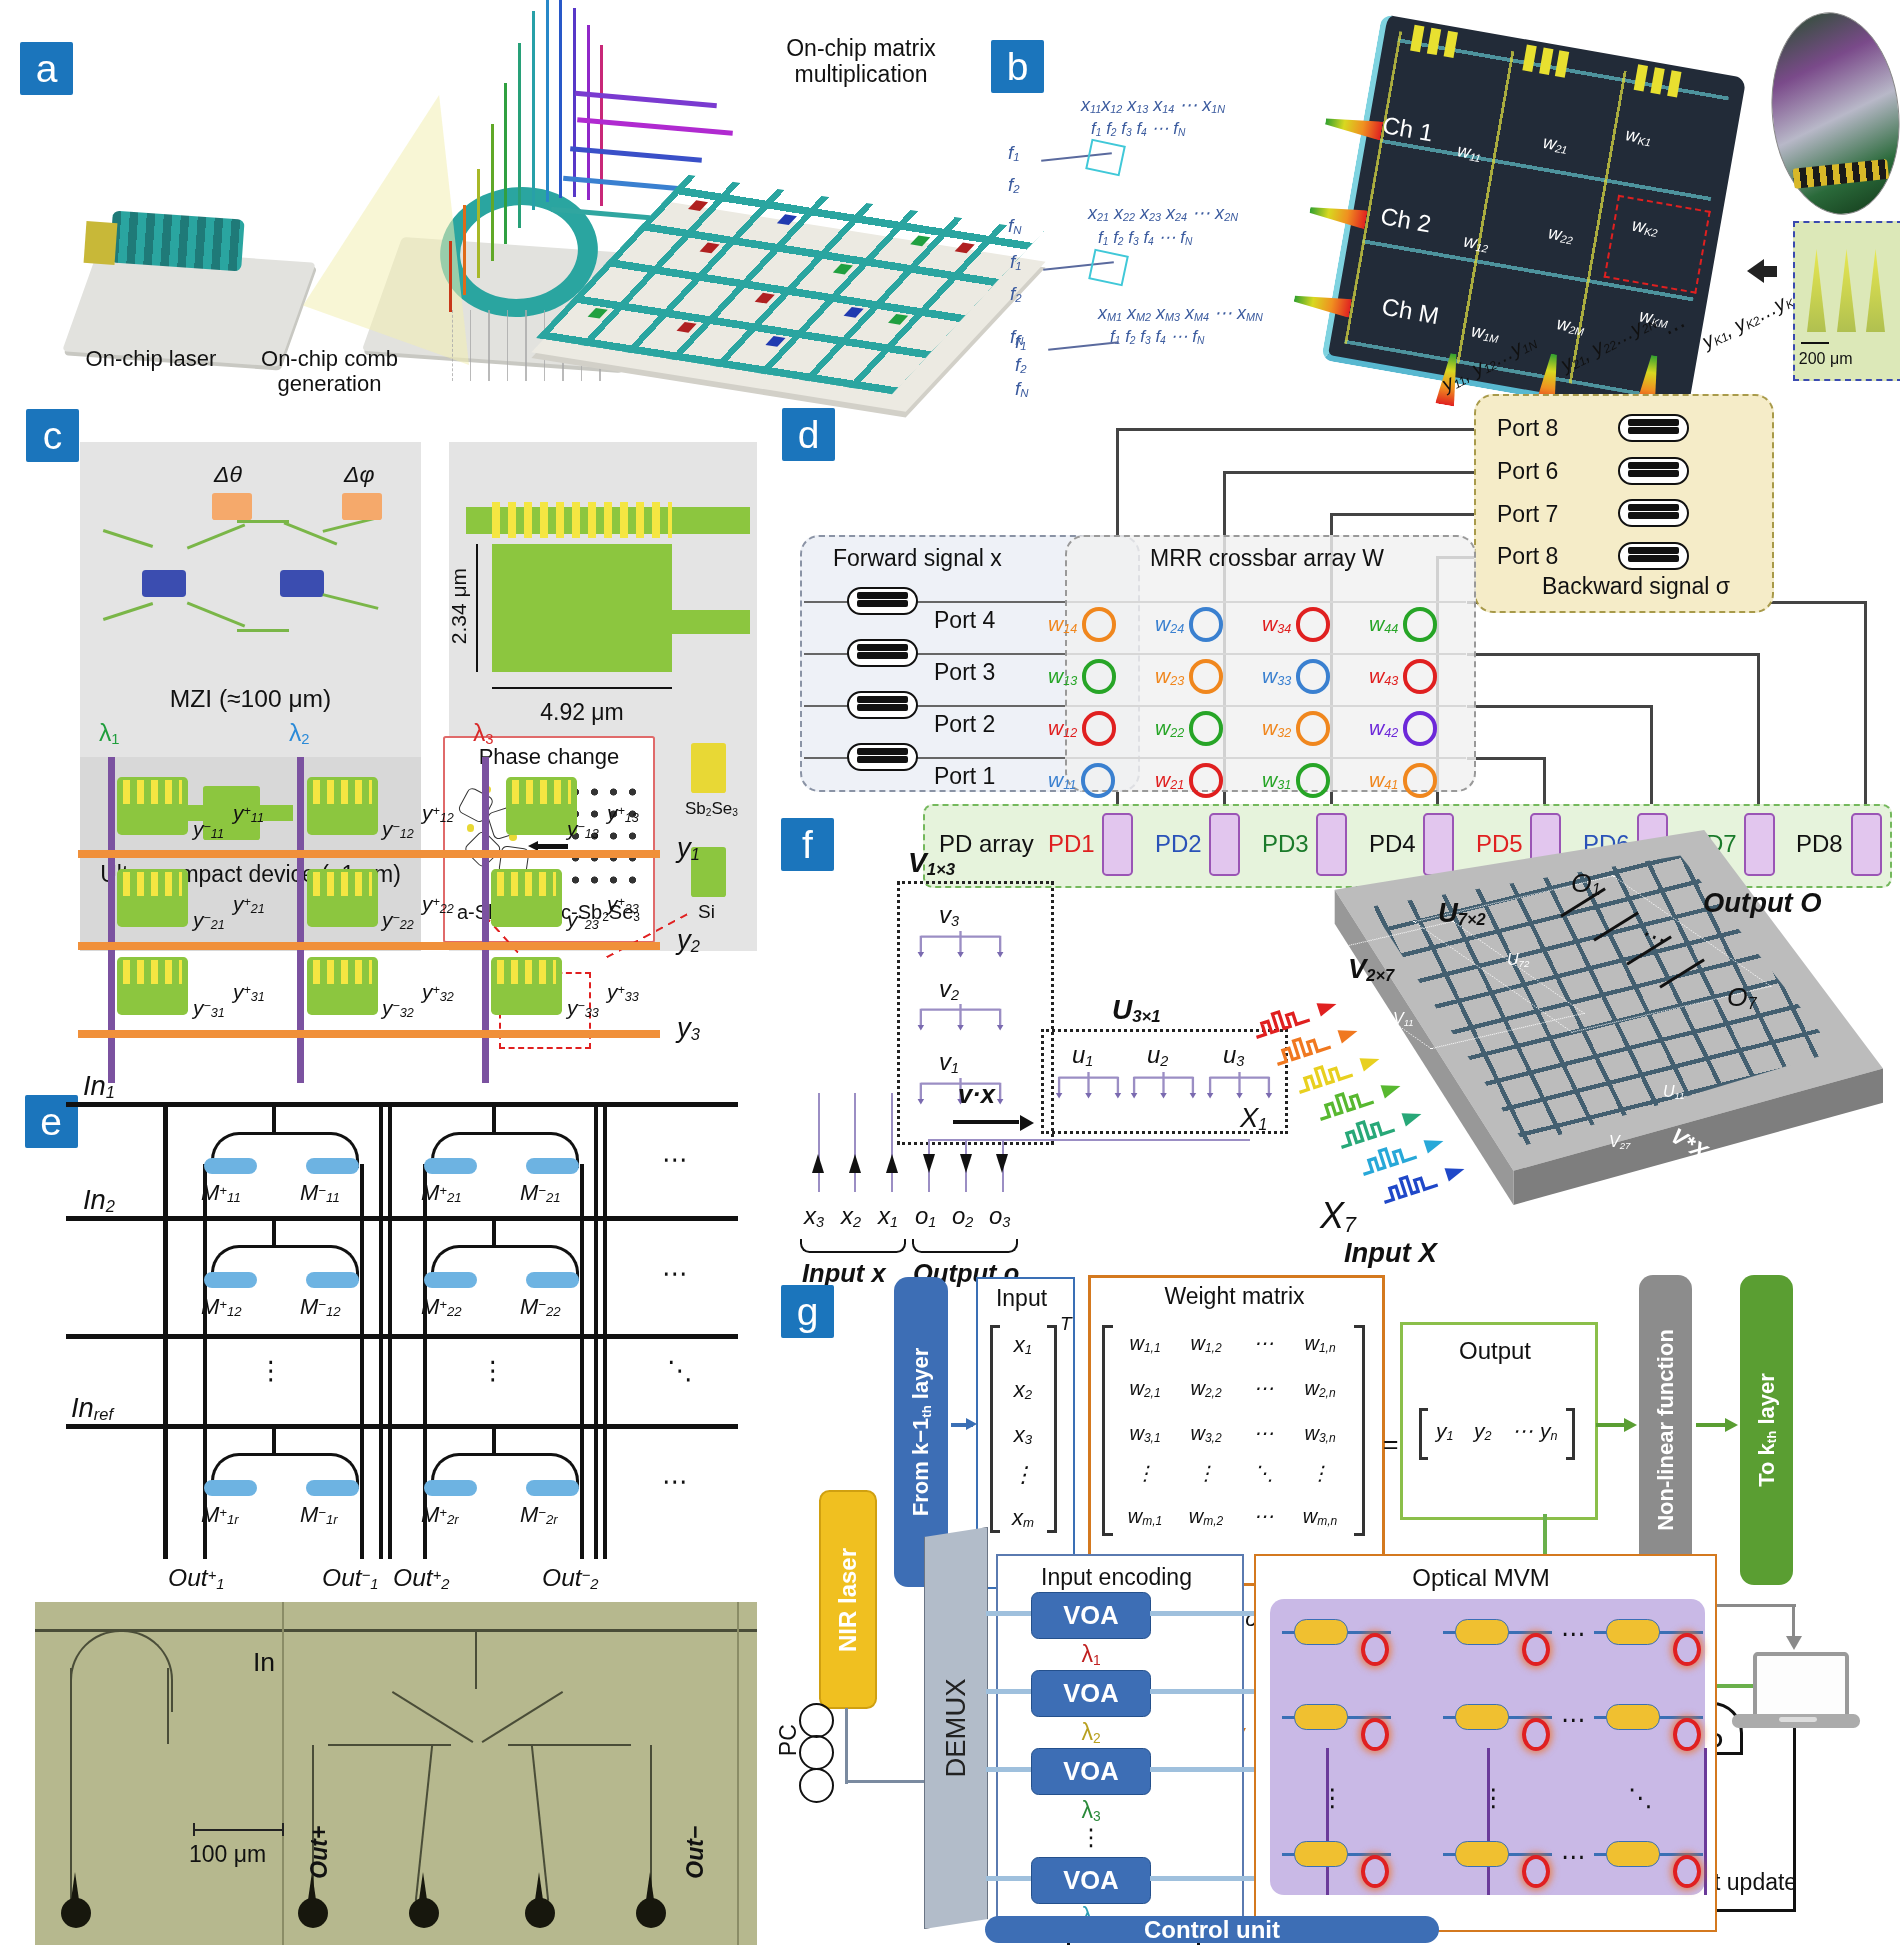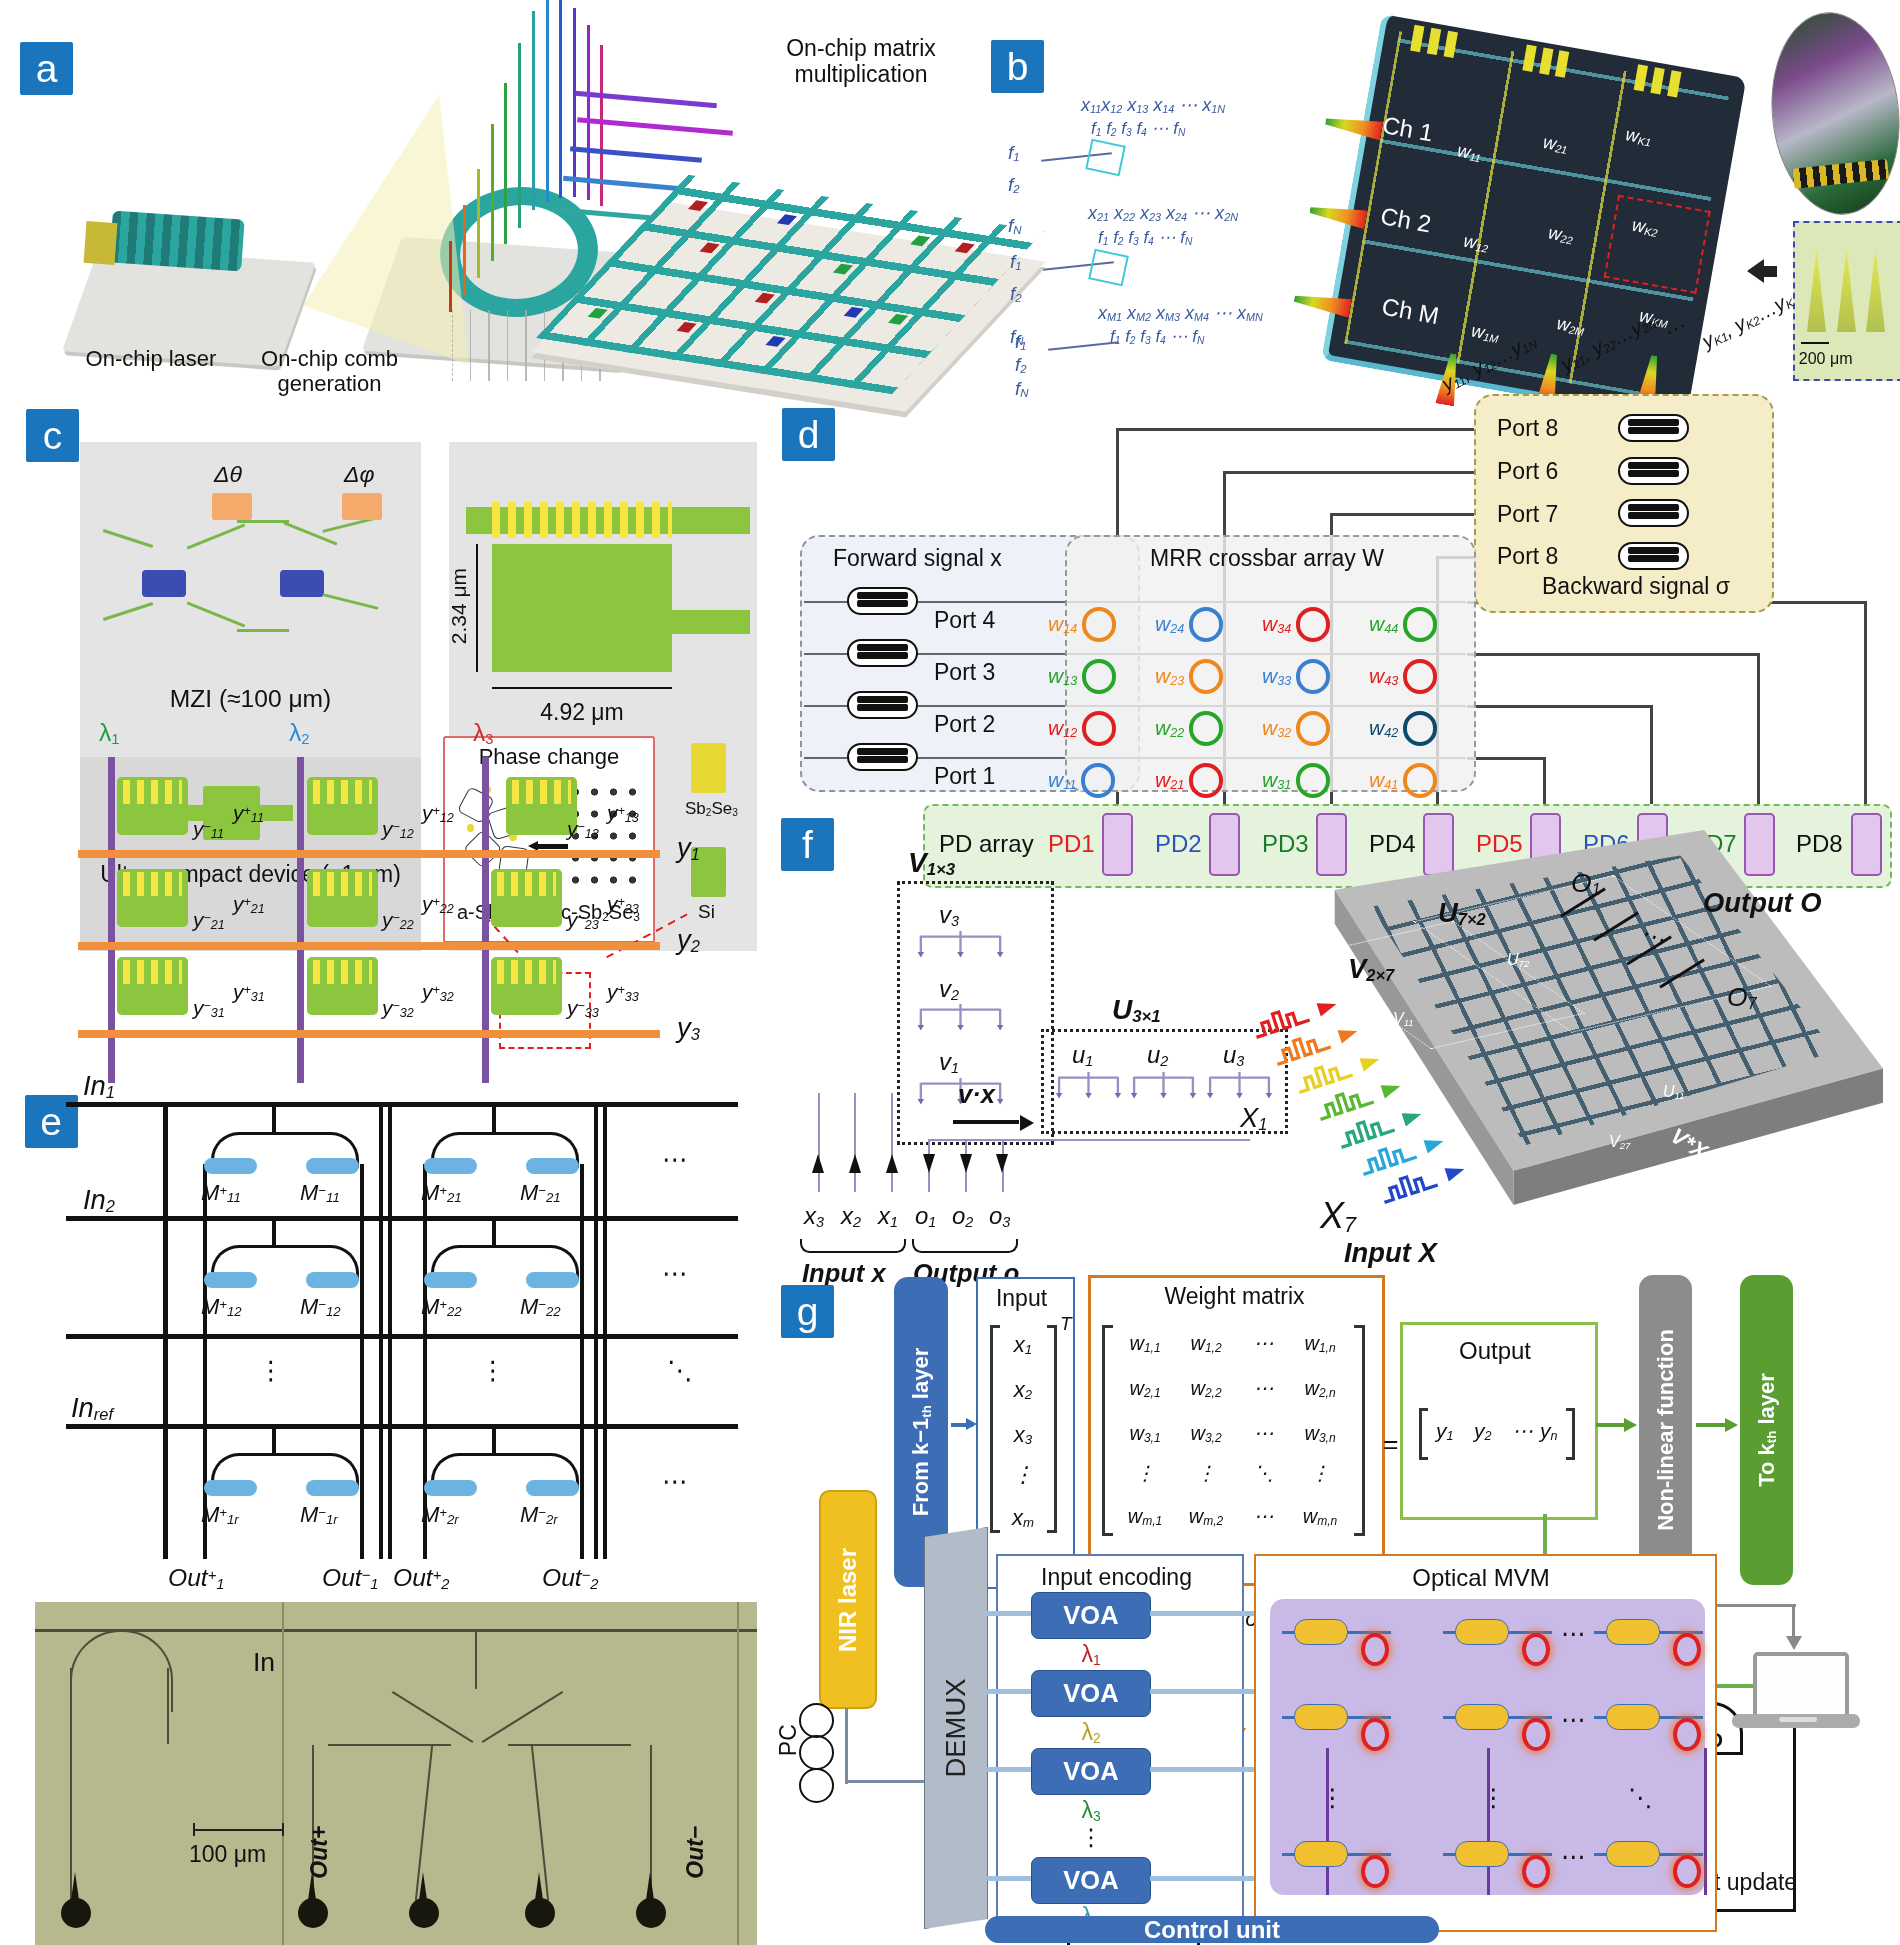--- a/index.html
+++ b/index.html
@@ -396,21 +396,21 @@
       <span class="ring"></span>
     </div>
   <div class="wcell" style="left: 1155px; top: 711px; color: rgb(39, 165, 39);">
       <span>w<sub>22</sub></span>
       <span class="ring"></span>
     </div>
   <div class="wcell" style="left: 1262px; top: 711px; color: rgb(240, 135, 30);">
       <span>w<sub>32</sub></span>
       <span class="ring"></span>
     </div>
-  <div class="wcell" style="left: 1369px; top: 711px; color: #0c4a6e;">
+  <div class="wcell" style="left: 1369px; top: 711px; color: #6d28d9;">
       <span>w<sub>42</sub></span>
       <span class="ring"></span>
     </div>
   <div class="wcell" style="left: 1048px; top: 763px; color: rgb(58, 128, 208);">
       <span>w<sub>11</sub></span>
       <span class="ring"></span>
     </div>
   <div class="wcell" style="left: 1155px; top: 763px; color: rgb(224, 32, 32);">
       <span>w<sub>21</sub></span>
       <span class="ring"></span>

